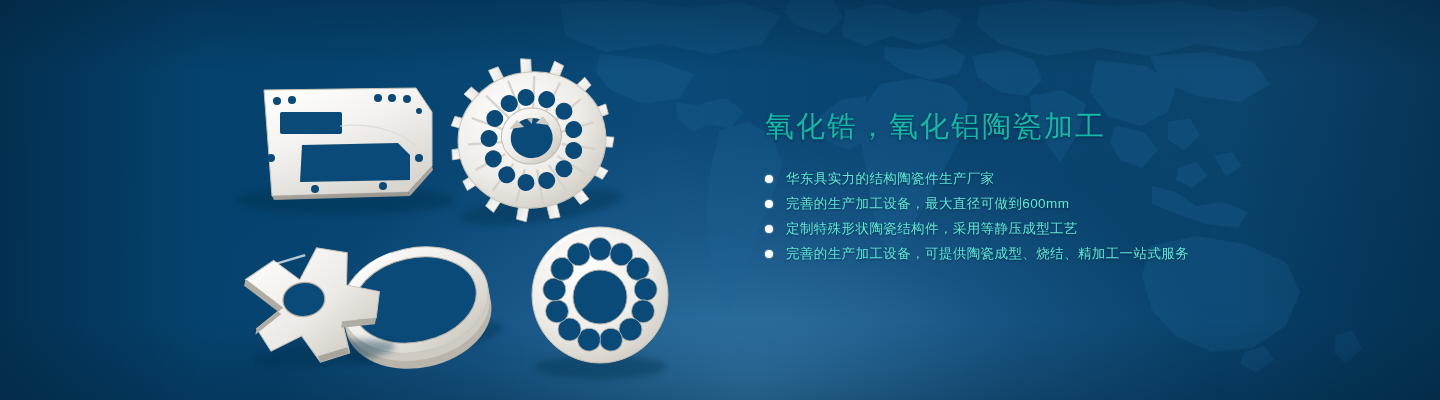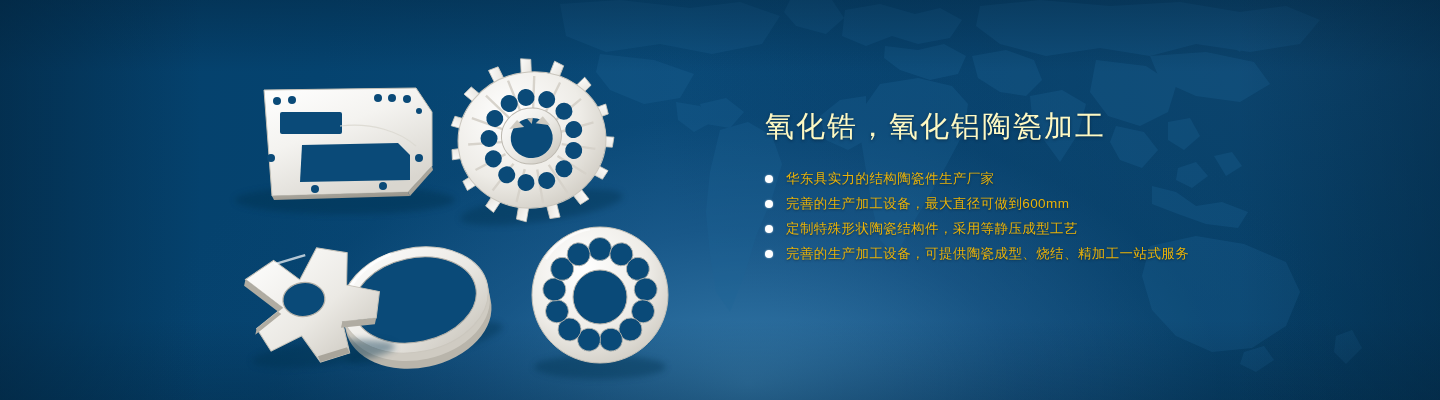--- a/index.html
+++ b/index.html
@@ -28,28 +28,28 @@
   .bg-map{ position:absolute; inset:0; opacity:.30; }
   .bg-map svg{ width:100%; height:100%; display:block; }
 
   
   .products{ position:absolute; left:0; top:0; width:720px; height:400px; }
   .products svg{ width:100%; height:100%; display:block; }
 
   
   .copy{ position:absolute; left:765px; top:108px; width:620px; }
   .headline{
-    color:#fef9c3; font-size:29px; line-height:1.25; letter-spacing:2px;
+    color:#14b8a6; font-size:29px; line-height:1.25; letter-spacing:2px;
     font-weight:400; white-space:nowrap;
     text-shadow:0 1px 3px rgba(0,20,40,.55);
   }
   .bullets{ list-style:none; margin-top:24px; }
   .bullet{
     display:flex; align-items:center; height:22px; margin-bottom:3px;
-    color:#eab308; font-size:13.5px; letter-spacing:.4px;
+    color:#5eead4; font-size:13.5px; letter-spacing:.4px;
     text-shadow:0 1px 2px rgba(0,20,40,.5);
   }
   .dot{
     width:8px; height:8px; border-radius:50%; background:#fff;
     margin-right:13px; flex:0 0 8px;
     box-shadow:0 0 2px rgba(255,255,255,.6);
   }
   .bullet-text{ white-space:nowrap; }
 </style>
 </head>

